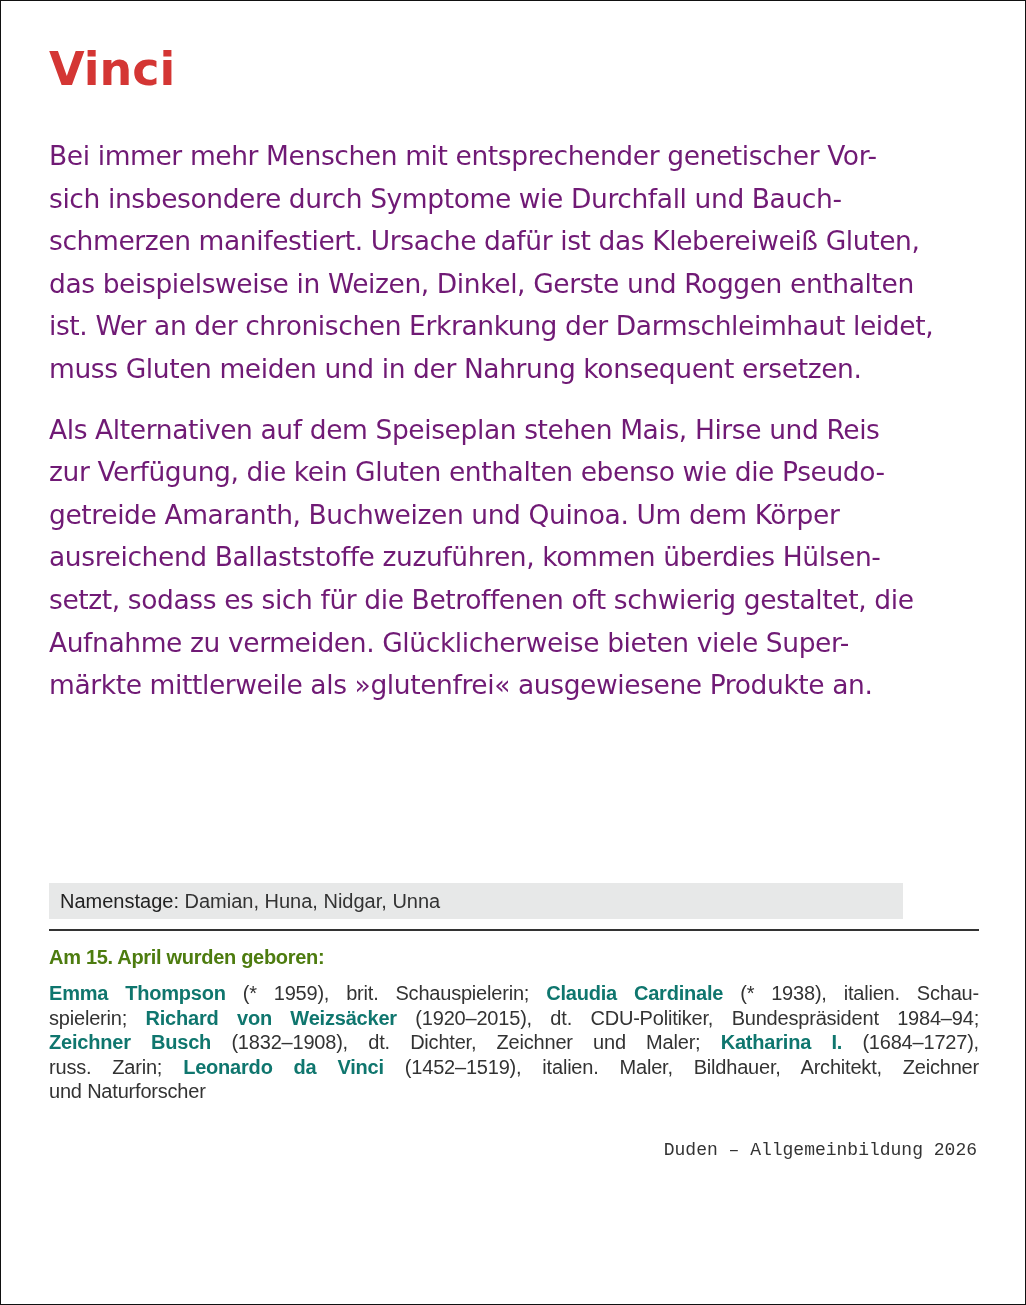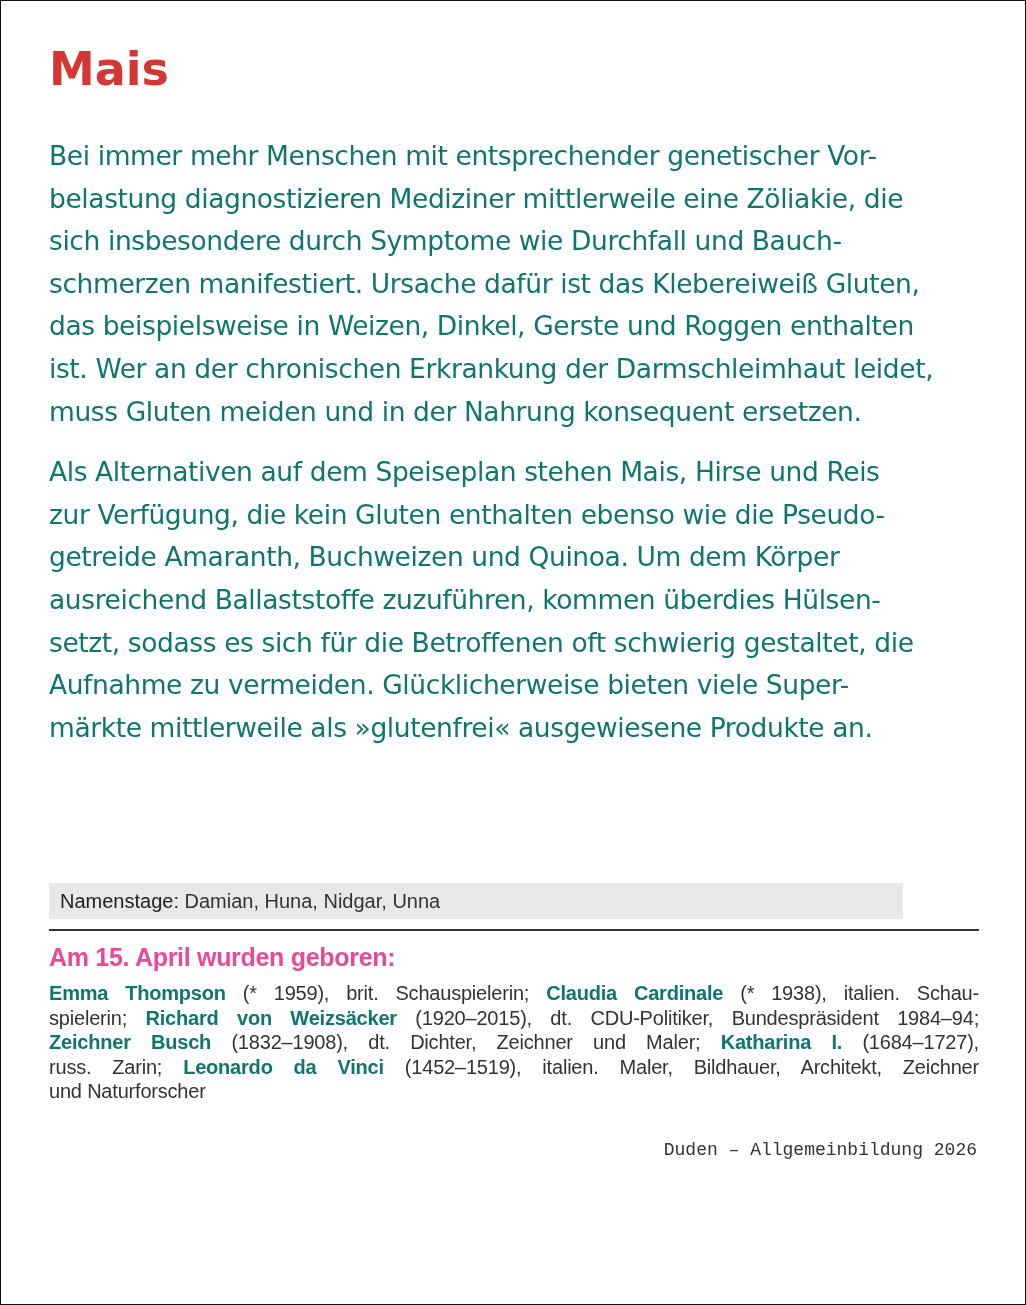--- a/index.html
+++ b/index.html
@@ -17,21 +17,21 @@
     font-size: 46px;
     line-height: 60px;
     color: #d43634;
     letter-spacing: 0px;
     margin: 0;
   }
   .body-text {
     position: absolute; left: 48px; top: 134px; width: 935px;
     font-family: "DejaVu Sans", sans-serif;
     font-size: 26.5px;
-    color: #0f766e;
+    color: #701a75;
     letter-spacing: -0.4px;
   }
   .para { margin: 0; }
   .para .line { display: block; height: 42.6px; line-height: 42.6px; white-space: nowrap; }
   .para + .para { margin-top: 18px; }
 
   .namenstage {
     position: absolute; left: 48px; top: 882px; width: 854px; height: 36px;
     background: #e7e8e8;
     font-family: "Liberation Sans", sans-serif;
@@ -40,22 +40,22 @@
     box-sizing: border-box; padding-left: 11px;
   }
   .namenstage .label { color: #222; }
   .rule {
     position: absolute; left: 48px; top: 928px; width: 930px; height: 0;
     border-top: 2px solid #333;
   }
   .born-heading {
     position: absolute; left: 48px; top: 944px;
     font-family: "Liberation Sans", sans-serif;
-    font-weight: bold; font-size: 25px; line-height: 24px;
-    color: #ec4899;
+    font-weight: bold; font-size: 20px; line-height: 24px;
+    color: #4d7c0f;
     letter-spacing: -0.3px;
   }
   .born-text {
     position: absolute; left: 48px; top: 980px; width: 930px;
     font-family: "Liberation Sans", sans-serif;
     font-size: 20px; line-height: 24.5px;
     color: #333;
     letter-spacing: -0.2px;
   }
   .born-text .bline { display: block; text-align: justify; text-align-last: justify; white-space: nowrap; overflow: visible; }
@@ -65,26 +65,25 @@
     position: absolute; right: 48px; top: 1137px;
     font-family: Liberation Mono, monospace;
     font-size: 18px; line-height: 24px;
     color: #333;
   }
 </style>
 </head>
 <body>
 
 <div class="page">
-  <h1 class="title">Mais</h1>
+  <h1 class="title">Vinci</h1>
 
   <div class="body-text">
     <p class="para">
       <span class="line">Bei immer mehr Menschen mit entsprechender genetischer Vor-</span>
-      <span class="line">belastung diagnostizieren Mediziner mittlerweile eine Zöliakie, die</span>
       <span class="line">sich insbesondere durch Symptome wie Durchfall und Bauch-</span>
       <span class="line">schmerzen manifestiert. Ursache dafür ist das Klebereiweiß Gluten,</span>
       <span class="line">das beispielsweise in Weizen, Dinkel, Gerste und Roggen enthalten</span>
       <span class="line">ist. Wer an der chronischen Erkrankung der Darmschleimhaut leidet,</span>
       <span class="line">muss Gluten meiden und in der Nahrung konsequent ersetzen.</span>
     </p>
     <p class="para">
       <span class="line">Als Alternativen auf dem Speiseplan stehen Mais, Hirse und Reis</span>
       <span class="line">zur Verfügung, die kein Gluten enthalten ebenso wie die Pseudo-</span>
       <span class="line">getreide Amaranth, Buchweizen und Quinoa. Um dem Körper</span>

